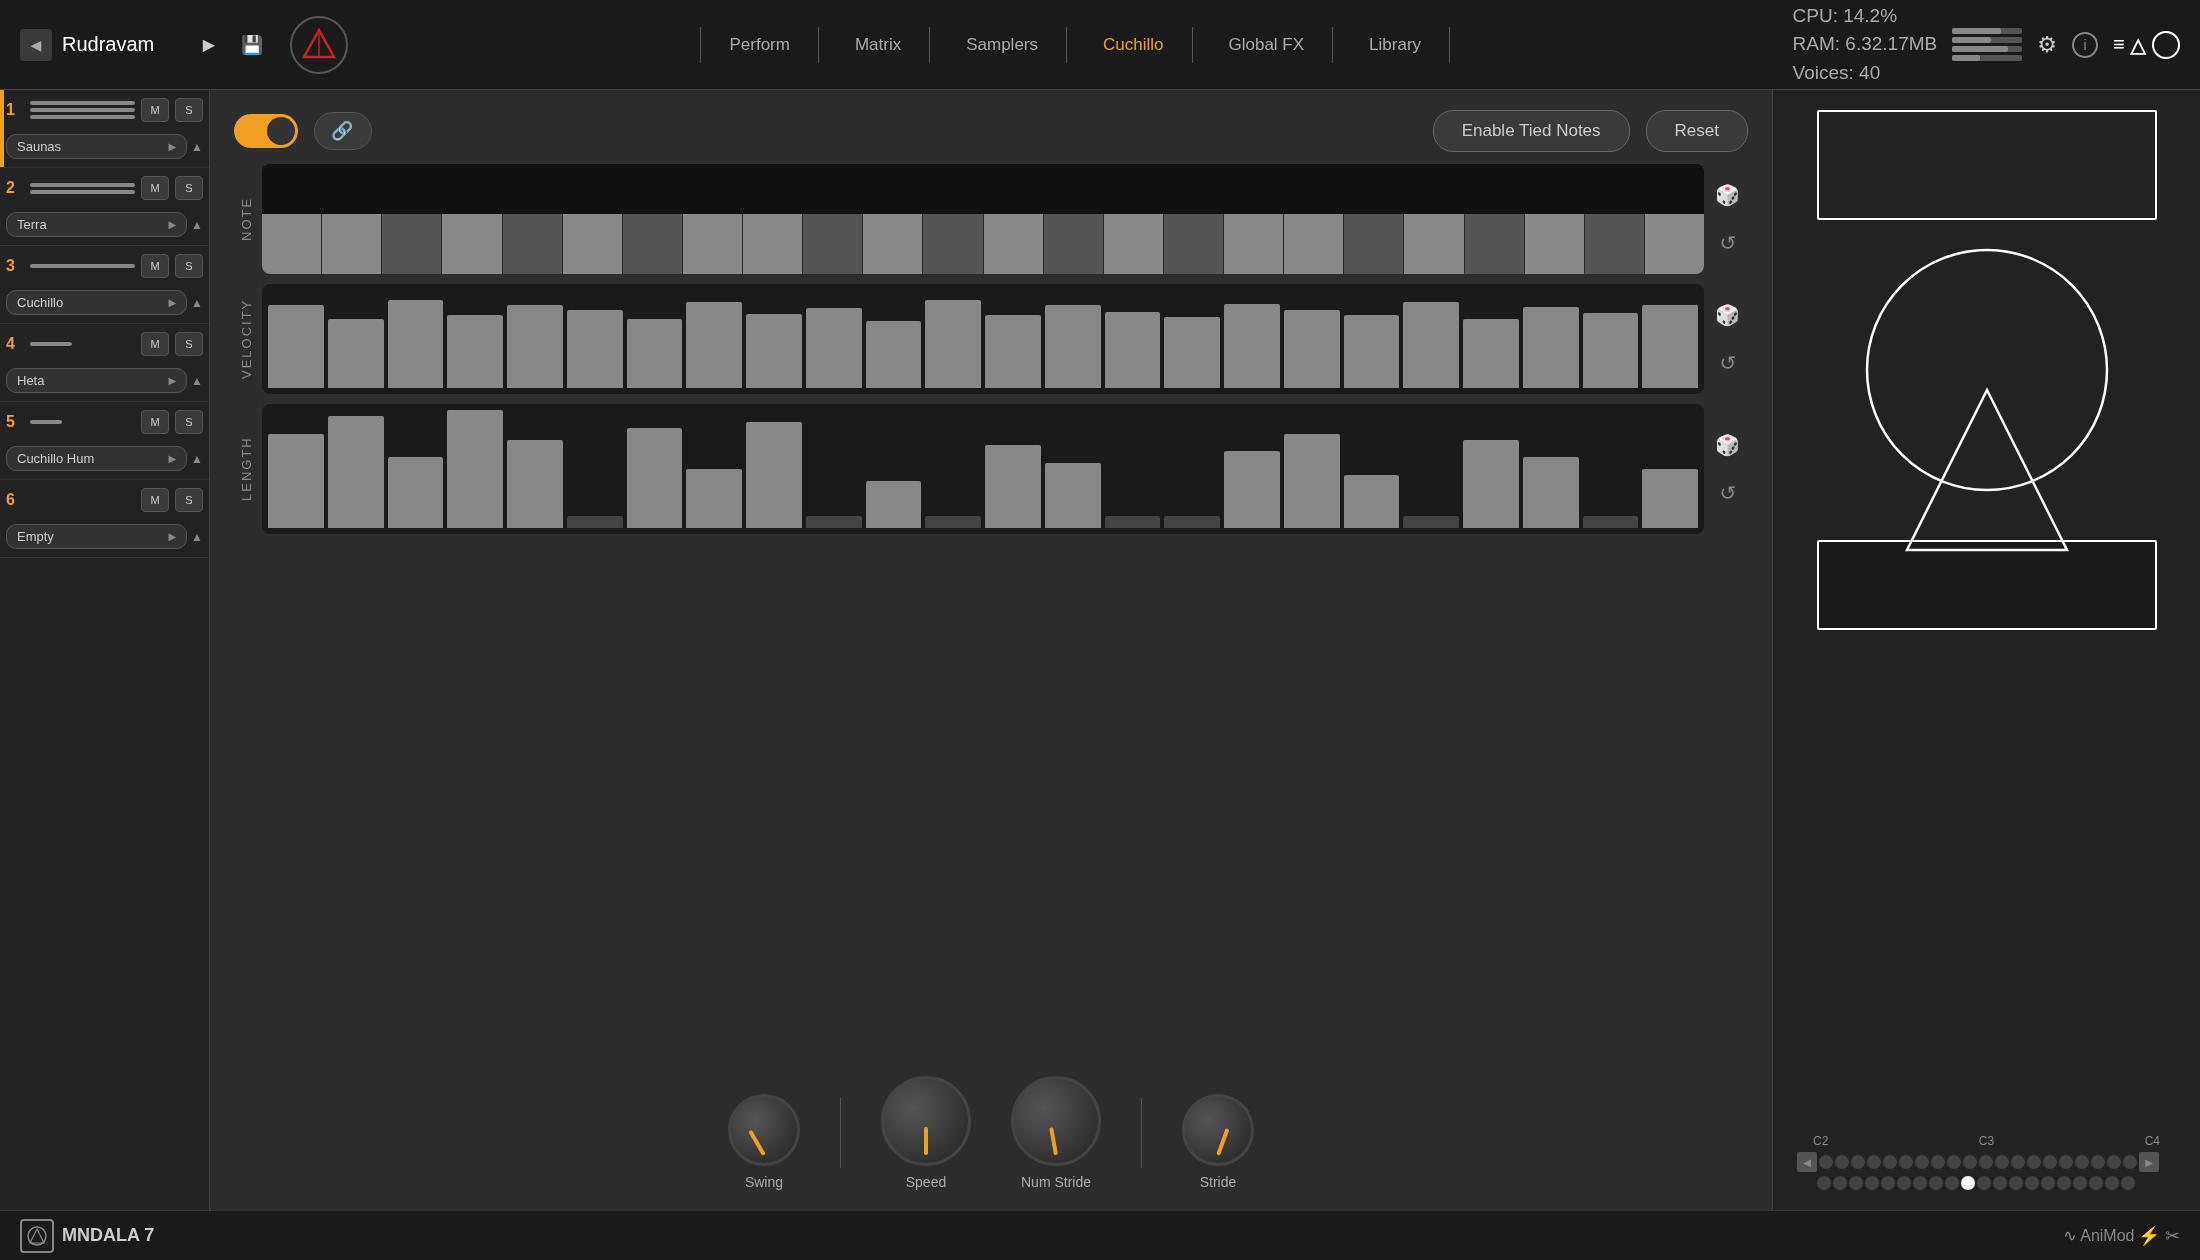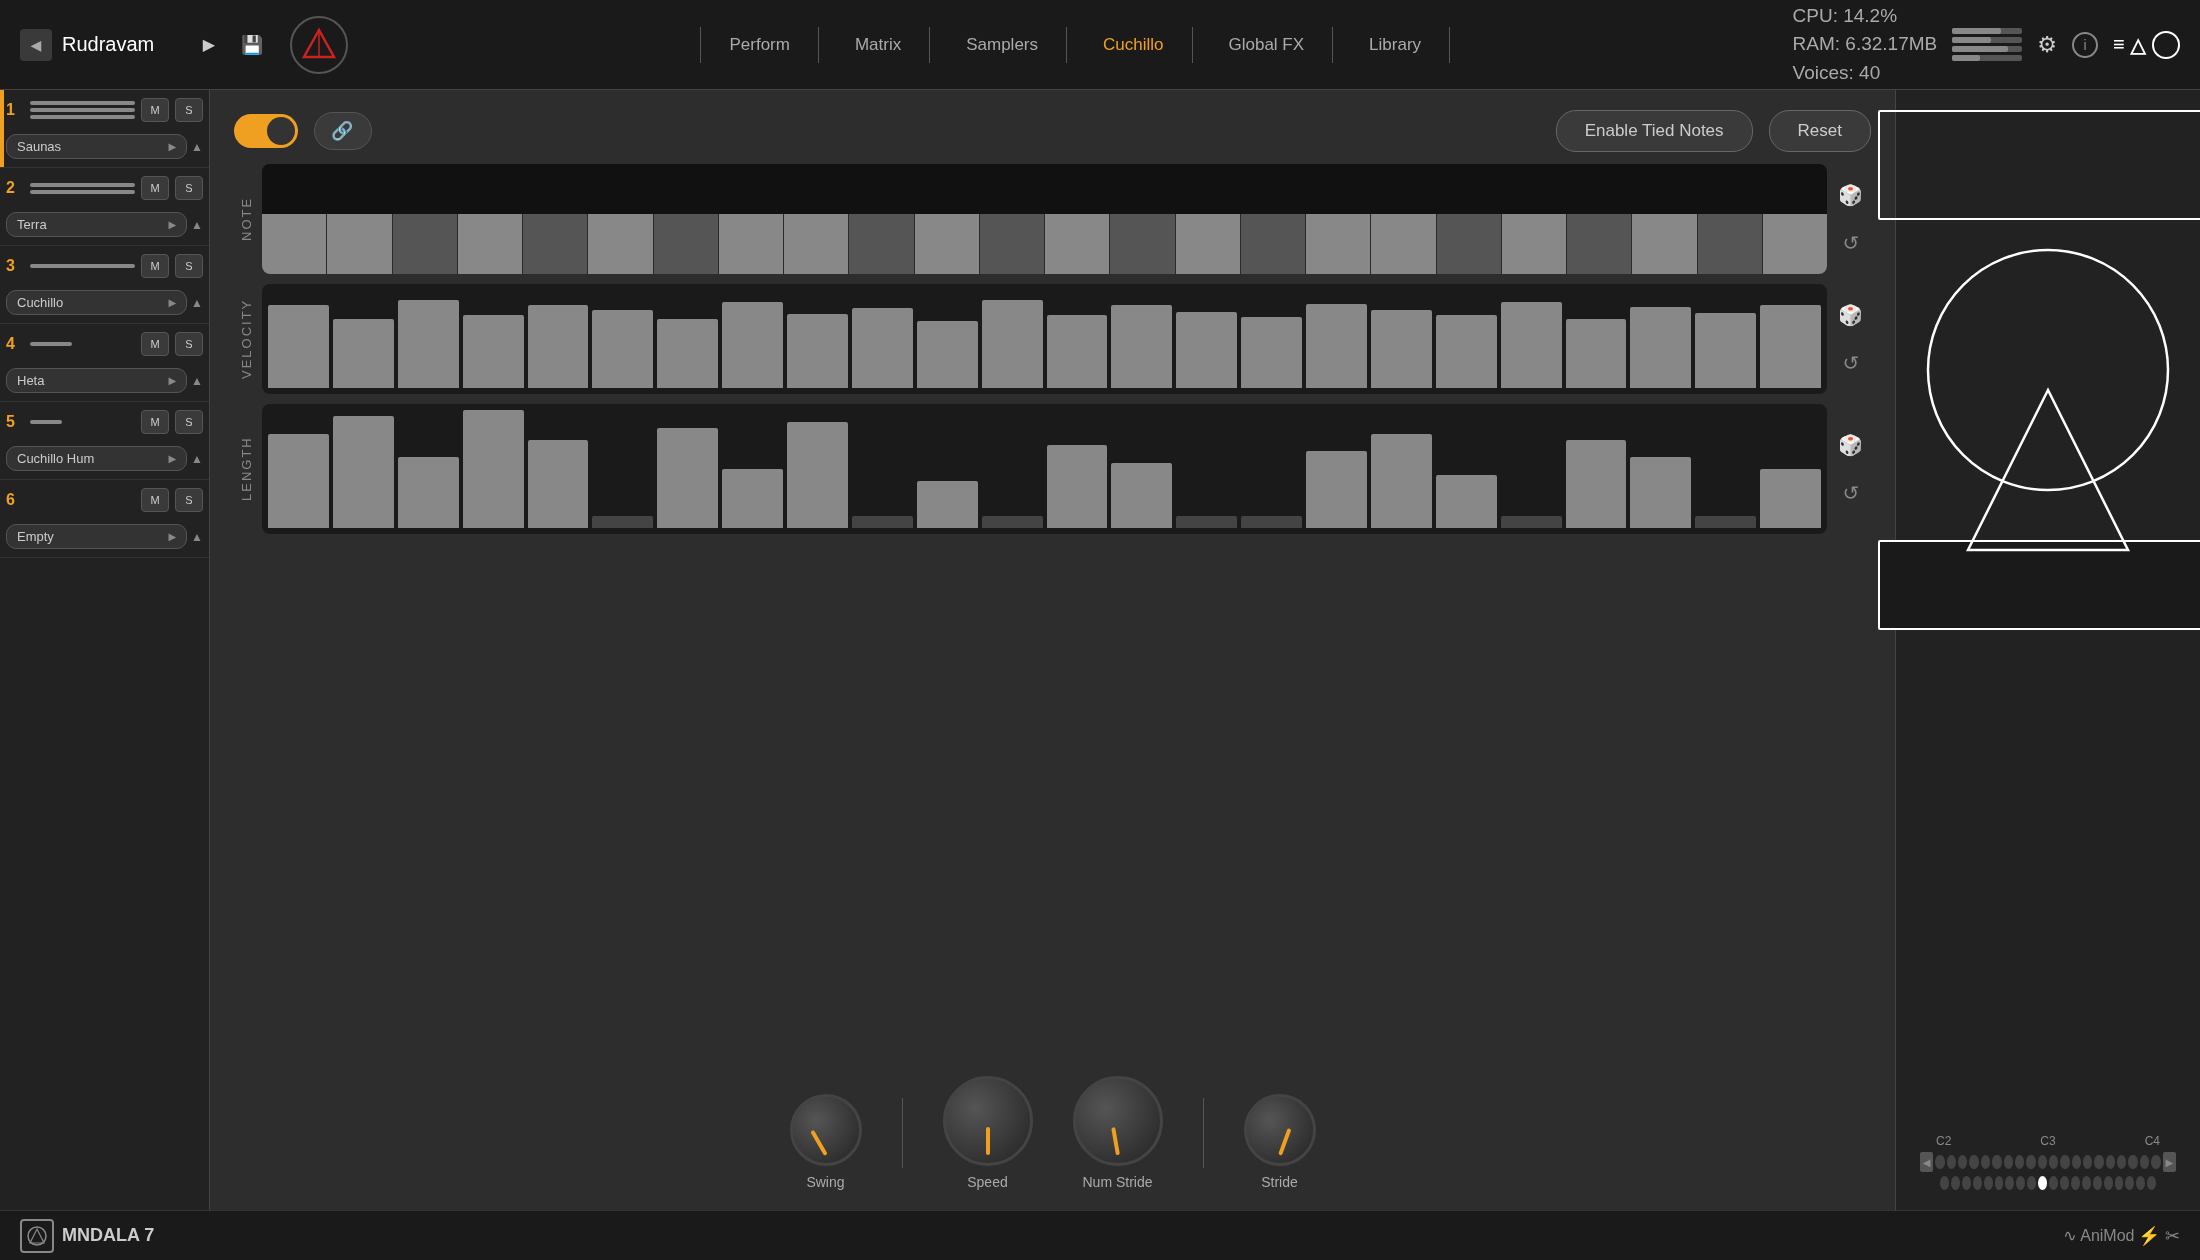--- a/index.html
+++ b/index.html
@@ -395,21 +395,21 @@
     }
     .knob-divider {
       width: 1px;
       height: 70px;
       background: #555;
       align-self: center;
     }
 
     
     .right-panel {
-      width: 305px;
+      width: 428px;
       background: #222;
       border-left: 1px solid #444;
       display: flex;
       flex-direction: column;
       align-items: center;
       padding: 20px;
       gap: 20px;
     }
     .shape-display {
       width: 100%;

